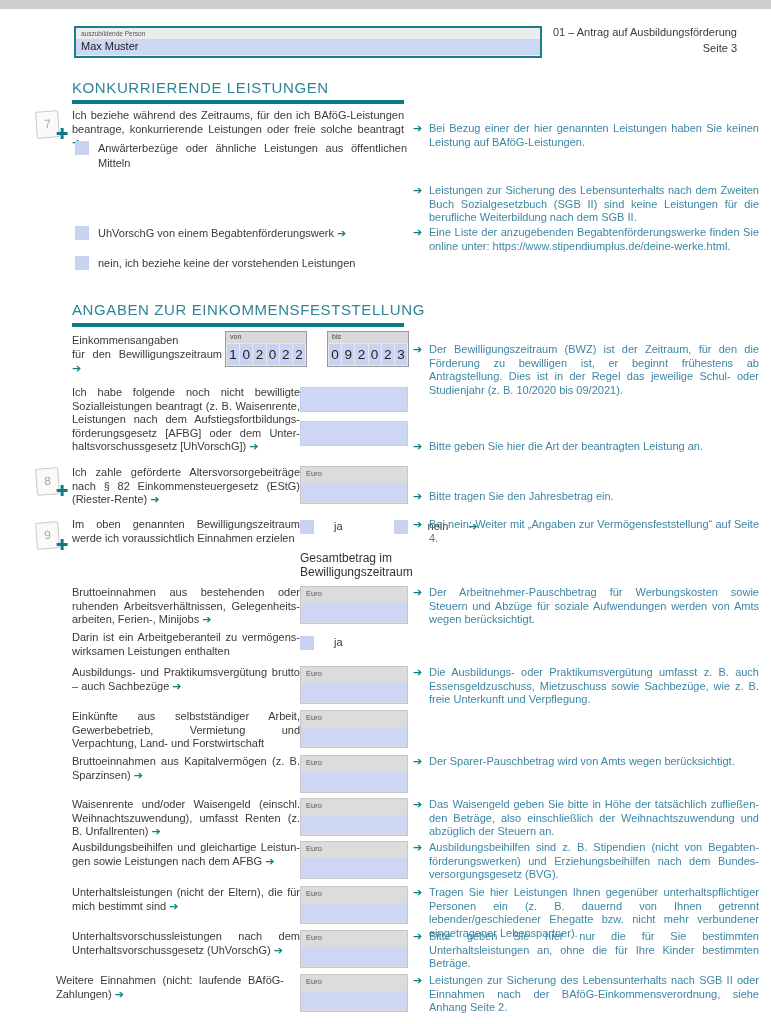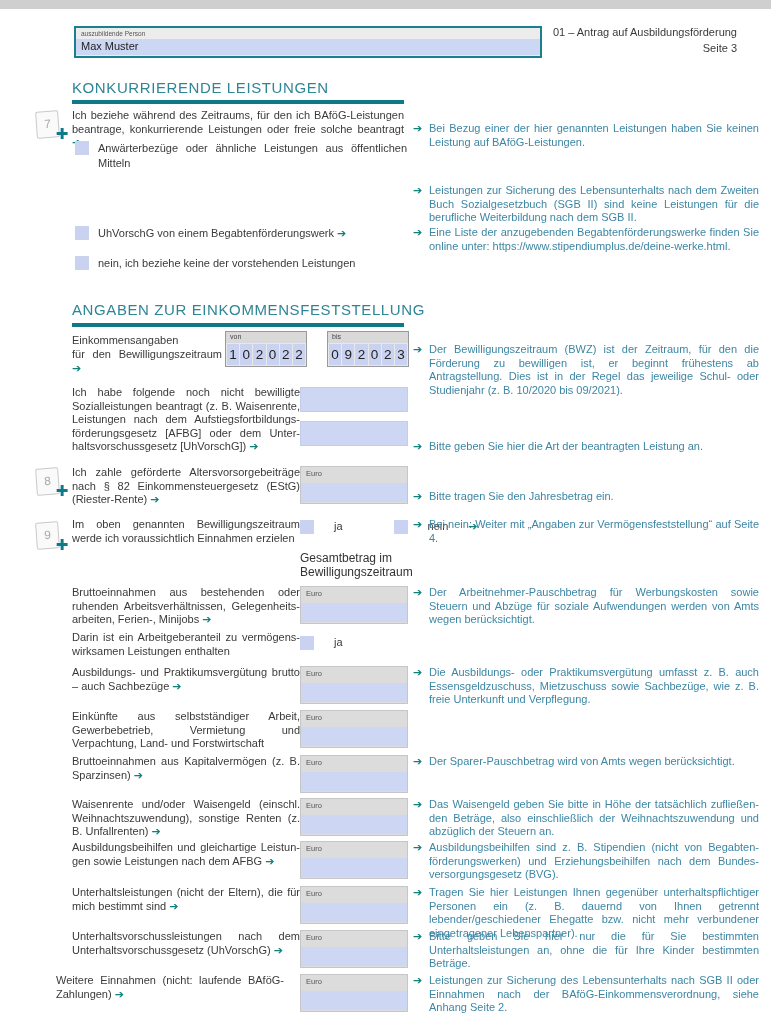--- a/index.html
+++ b/index.html
@@ -232,21 +232,21 @@
   <div class="abs euro-box" style="left:300px;top:755px">
     <div class="elabel">Euro</div>
     <div class="efield"></div>
   </div>
   <div class="abs note" style="left:413px;top:755px;width:346px">
     <span class="narr">➔</span>
     <span class="txt">Der Sparer-Pauschbetrag wird von Amts wegen berücksichtigt.</span>
   </div>
 
   <div class="abs lbl" style="left:72px;top:798px;width:228px">
-    <span>Waisenrente und/oder Waisengeld (einschl. Weihnachtszuwendung), sonstige Renten (z. B. Unfallrenten)</span>
+    <span>Waisenrente und/oder Waisengeld (einschl. Weihnachtszuwendung), umfasst Renten (z. B. Unfallrenten)</span>
     <span class="arr">➔</span>
   </div>
   <div class="abs euro-box" style="left:300px;top:798px">
     <div class="elabel">Euro</div>
     <div class="efield"></div>
   </div>
   <div class="abs note" style="left:413px;top:798px;width:346px">
     <span class="narr">➔</span>
     <span class="txt">Das Waisengeld geben Sie bitte in Höhe der tatsächlich zufließen­den Beträge, also einschließlich der Weihnachtszuwendung und abzüglich der Steuern an.</span>
   </div>

